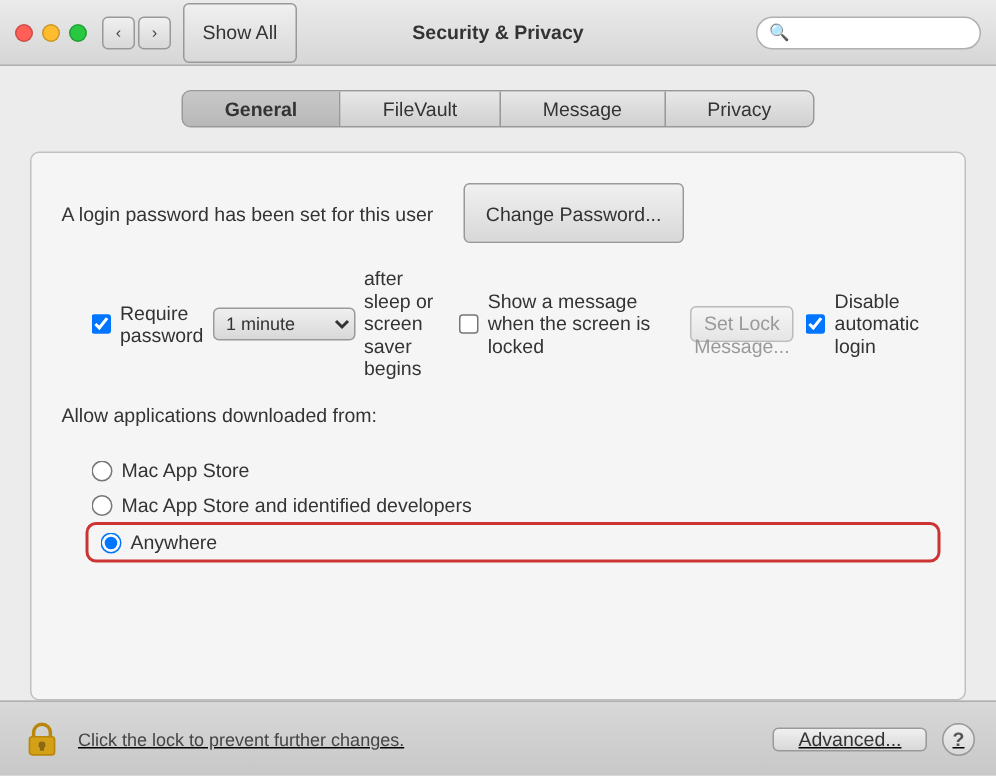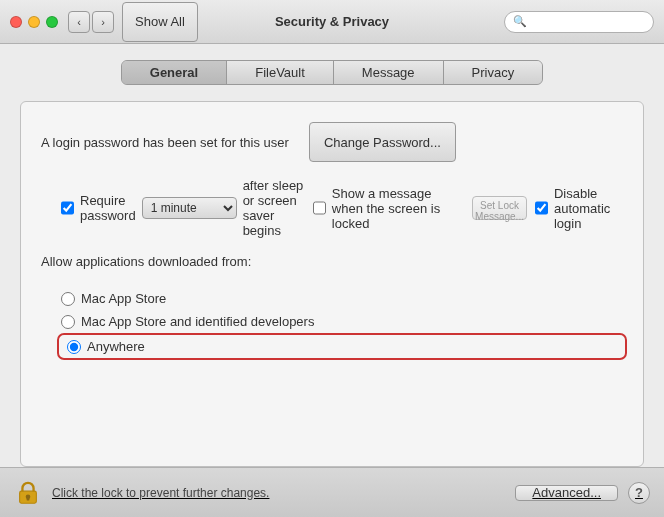--- a/index.html
+++ b/index.html
@@ -218,21 +218,21 @@
       color: #333;
       cursor: pointer;
       height: 22px;
     }
 
     .set-lock-btn {
       background: linear-gradient(to bottom, #f5f5f5, #e5e5e5);
       border: 1px solid #bbb;
       border-radius: 4px;
       padding: 3px 2px;
-      font-size: 10px;
+      font-size: 13px;
       color: #999;
       cursor: not-allowed;
       height: 24px;
     }
 
     .divider {
       height: 16px;
     }
 
     .allow-apps-label {

